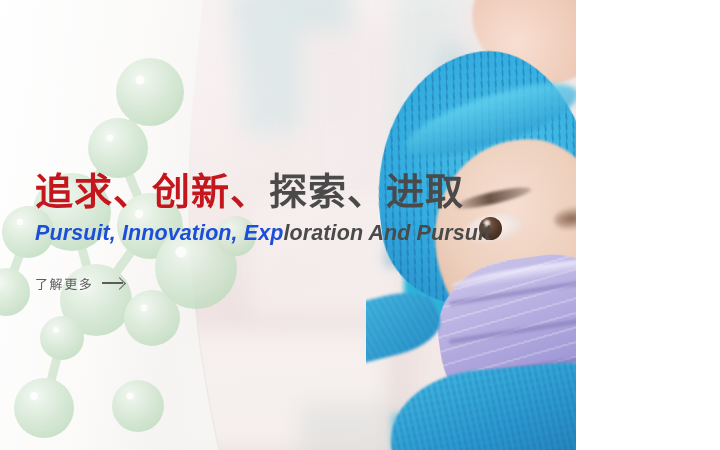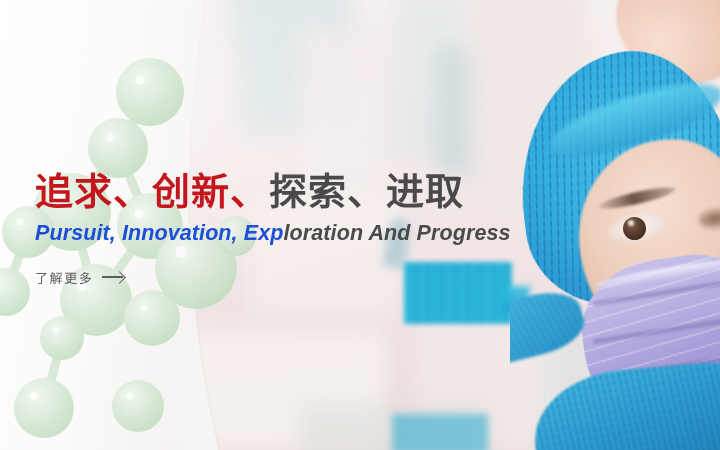--- a/index.html
+++ b/index.html
@@ -8,21 +8,21 @@
     padding: 0;
     background: #ffffff;
   }
   body {
     font-family: "Liberation Sans", "DejaVu Sans", sans-serif;
   }
 
   
   .banner {
     position: relative;
-    width: 720px;
+    width: 576px;
     height: 450px;
     overflow: hidden;
     background: #f0e9e9;
     user-select: none;
   }
 
   
   .photo-base {
     position: absolute;
     inset: 0;
@@ -318,21 +318,21 @@
     line-height: 1.1;
     white-space: nowrap;
   }
   .subhead .seg-a { color: #1d4ed8; }
   .subhead .seg-b { color: #4a4a4a; }
 
   .more-link {
     display: inline-flex;
     align-items: center;
     gap: 9px;
-    margin-top: 22px;
+    margin-top: 28px;
     color: #5c5c5c;
     font-size: 13px;
     letter-spacing: 1.6px;
     cursor: pointer;
     background: none;
     border: 0;
     padding: 0;
     font-family: inherit;
   }
   .more-link .arrow-icon {
@@ -484,21 +484,21 @@
           <circle cx="130" cy="396" r="3.6"></circle>
         </g>
       </g>
     </svg>
   </div>
 
   <div class="copy">
 
     <h1 class="headline"><span class="seg-a">追求、创新、</span><span class="seg-b">探索、进取</span></h1>
 
-    <p class="subhead"><span class="seg-a">Pursuit, Innovation, Exp</span><span class="seg-b">loration And Progress</span></p>
+    <p class="subhead"><span class="seg-a">Pursuit, Innovation, Exp</span><span class="seg-b">loration And Pursuit</span></p>
 
     <button class="more-link">
       <span>了解更多</span>
       <span class="arrow-icon"></span>
     </button>
 
   </div>
 
 </div>
 

